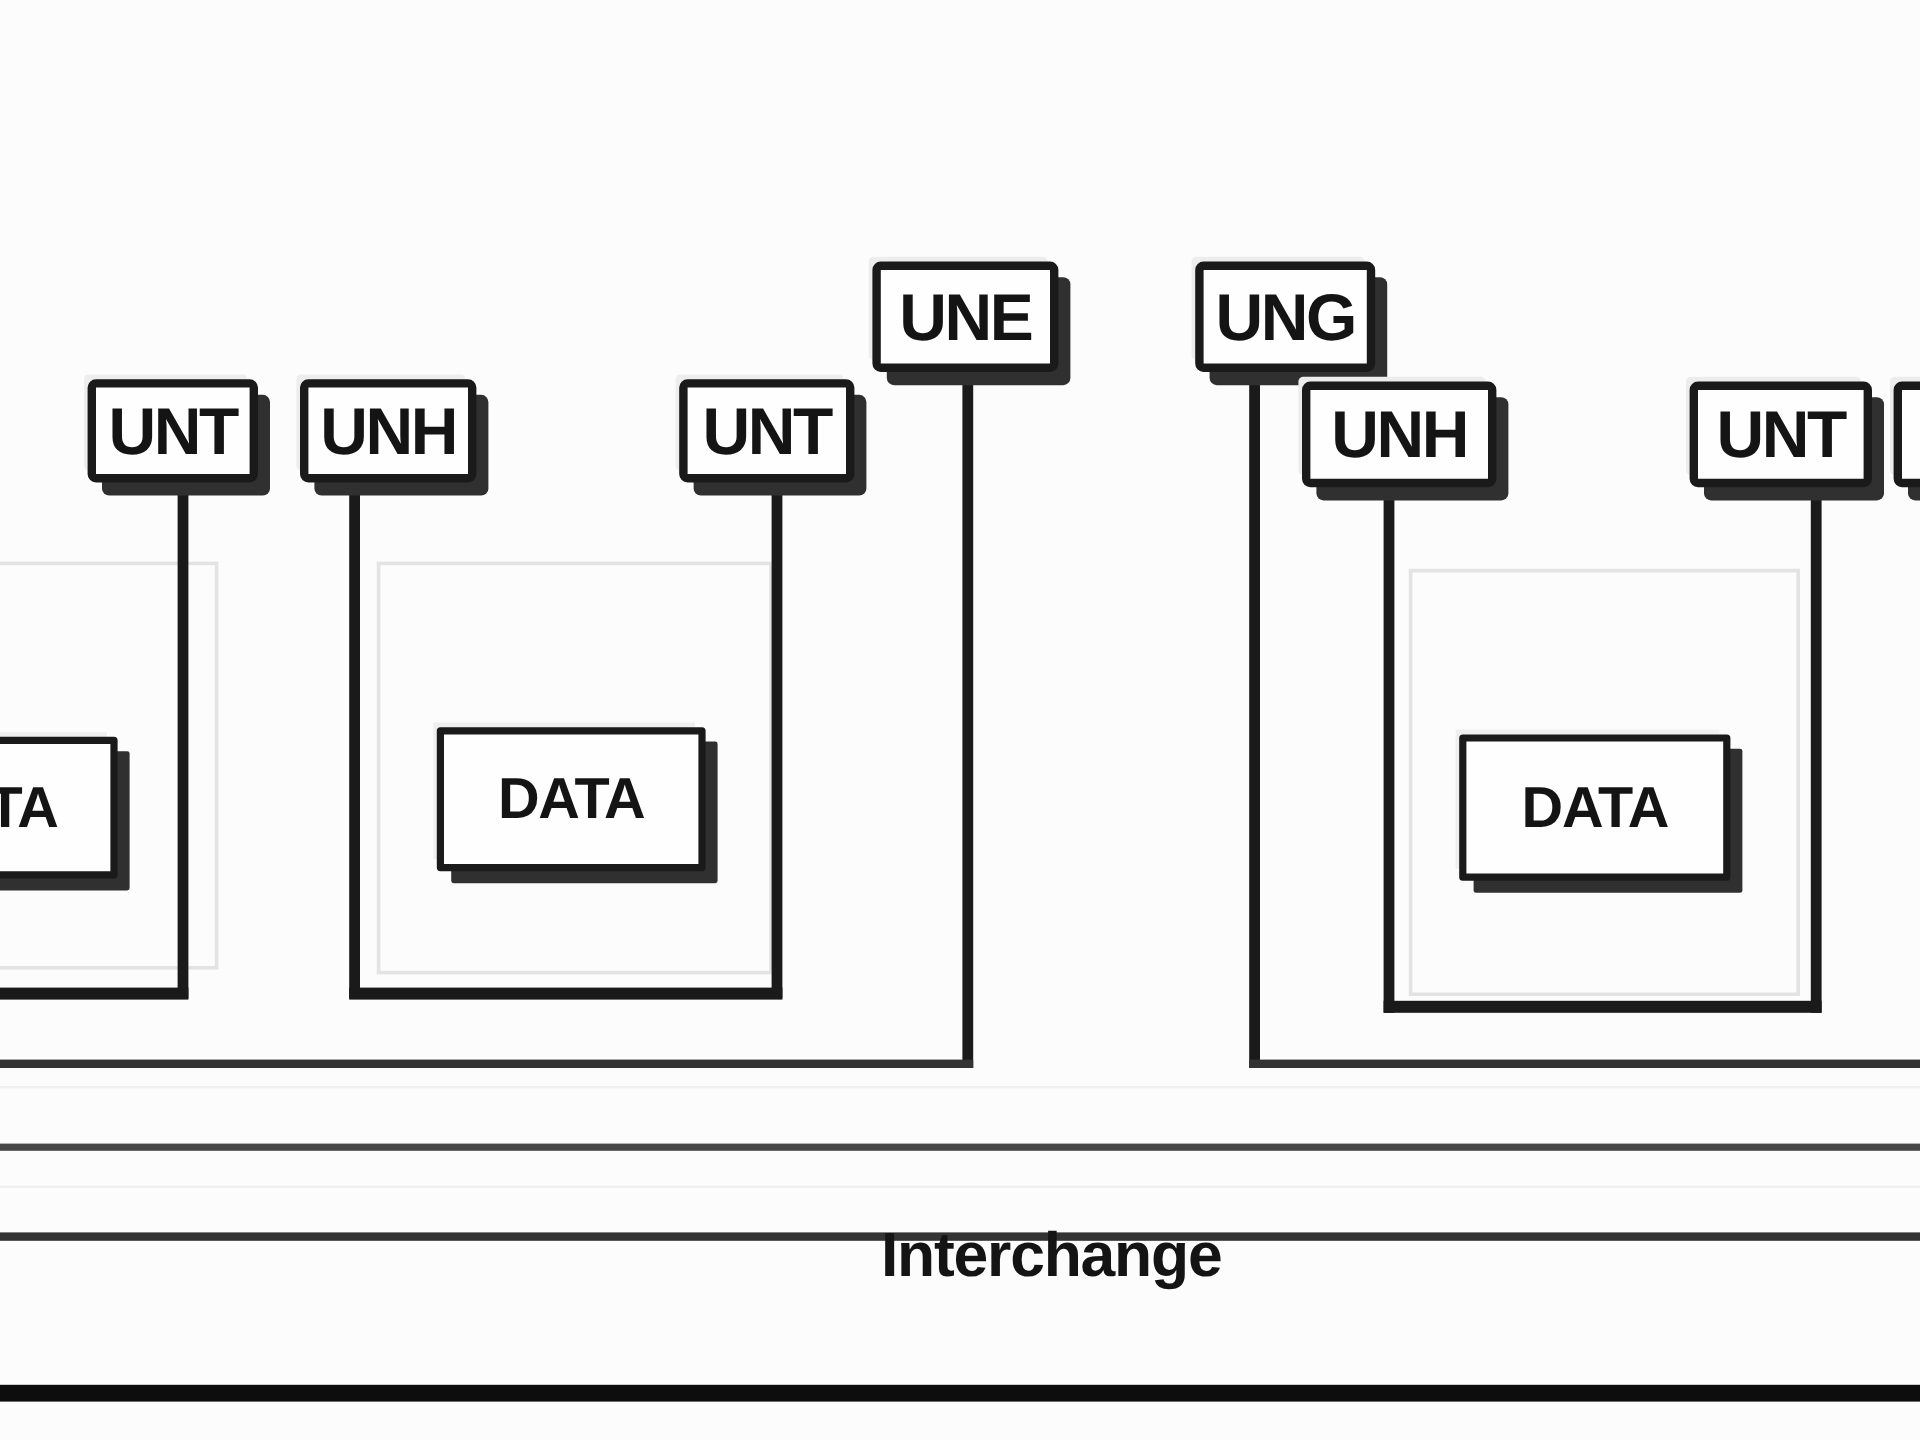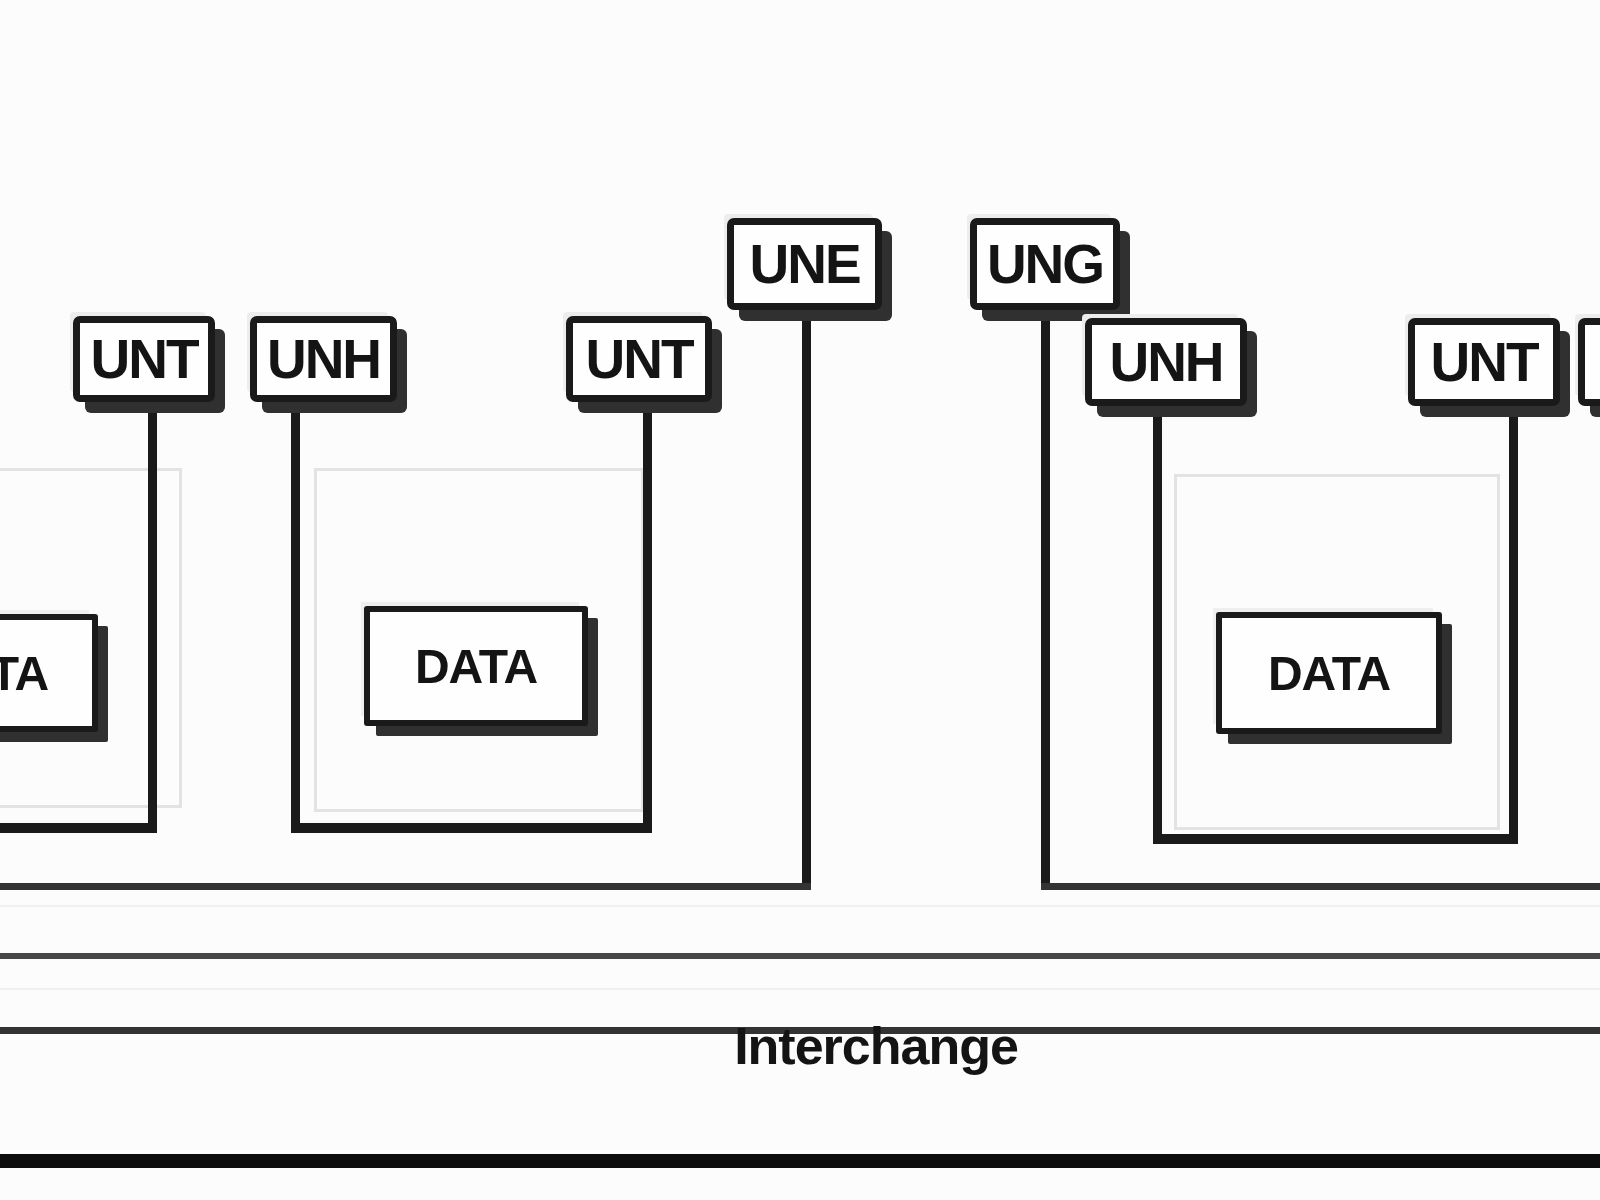--- a/index.html
+++ b/index.html
@@ -27,21 +27,21 @@
   }
   
   .vline{position:absolute; width:9px; background:#1a1a1a;}
   .hline{position:absolute; height:10px; background:#1a1a1a;}
   .groupline{position:absolute; height:7px; background:#333;}
   .fullline{position:absolute; left:0; width:1600px;}
   .ghost{position:absolute; border:3px solid #e3e3e3; box-sizing:border-box;}
   .faint{position:absolute; left:0; width:1600px; height:2px; background:#f0f0f0;}
   
   #box-une {left:727px; top:218px; width:155px; height:92px;}
-  #box-ung {left:970px; top:218px; width:150px; height:92px;}
+  #box-ung {left:996px; top:218px; width:150px; height:92px;}
   #box-unt1{left:73px;  top:316px; width:142px; height:86px;}
   #box-unh1{left:250px; top:316px; width:147px; height:86px;}
   #box-unt2{left:566px; top:316px; width:146px; height:86px;}
   #box-unh2{left:1085px;top:318px; width:162px; height:88px;}
   #box-unt3{left:1408px;top:318px; width:152px; height:88px;}
   #box-partial{left:1578px;top:318px;width:140px;height:88px;}
   #data-left {left:-124px; top:614px; width:222px; height:118px;}
   #data-mid  {left:364px;  top:606px; width:224px; height:120px;}
   #data-right{left:1216px; top:612px; width:226px; height:122px;}
   #v-unt1{left:148px; top:400px; height:432px;}

